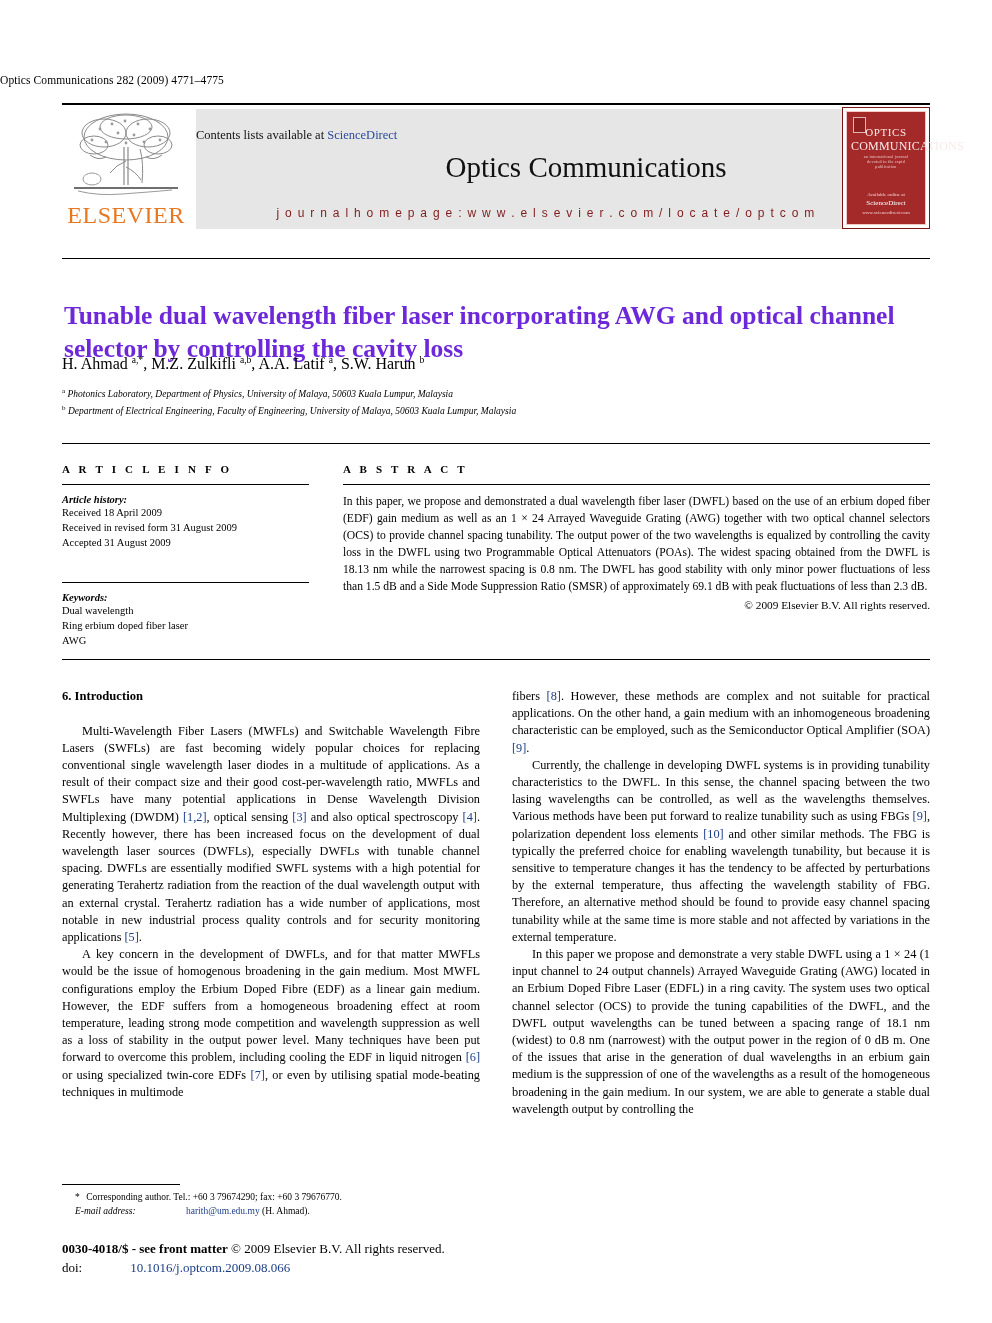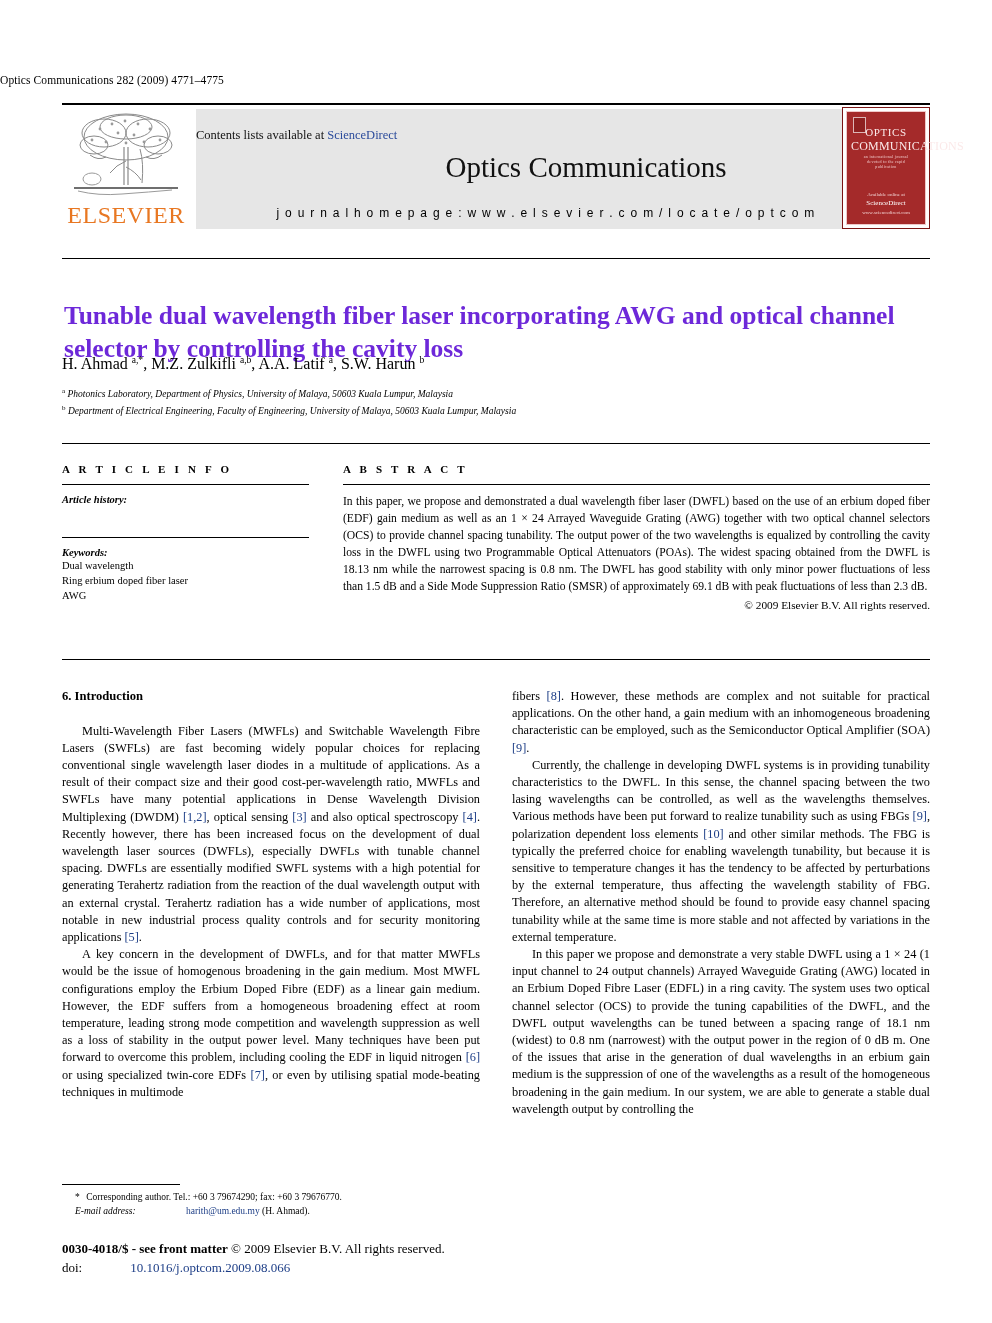--- a/index.html
+++ b/index.html
@@ -104,21 +104,21 @@
   }
   .homepage-line {
     position: absolute;
     bottom: 9px;
     left: 0;
     width: 700px;
     text-align: center;
     font-family: "Liberation Sans", sans-serif;
     font-size: 12px;
     letter-spacing: 1.3px;
-    color: #000000;
+    color: #7f1d1d;
   }
   .cover-thumb {
     position: absolute;
     right: 0;
     top: 4px;
     width: 88px;
     height: 122px;
     background: #ffffff;
     border: 1px solid #7a1515;
     box-sizing: border-box;
@@ -420,20 +420,25 @@
     <div><sup>a</sup> <span>Photonics Laboratory, Department of Physics, University of Malaya, 50603 Kuala Lumpur, Malaysia</span></div>
     <div><sup>b</sup> <span>Department of Electrical Engineering, Faculty of Engineering, University of Malaya, 50603 Kuala Lumpur, Malaysia</span></div>
   </div>
 
   <div class="band-rule-top"></div>
 
   <div class="info-col">
     <div class="sec-head">A R T I C L E   I N F O</div>
     <div class="thin-rule"></div>
     <div class="info-label">Article history:</div>
+    <div class="info-list">
+      <div>Received 18 April 2009</div>
+      <div>Received in revised form 31 August 2009</div>
+      <div>Accepted 31 August 2009</div>
+    </div>
     <div class="info-gap"></div>
     <div class="thin-rule"></div>
     <div class="info-label">Keywords:</div>
     <div class="info-list">
       <div>Dual wavelength</div>
       <div>Ring erbium doped fiber laser</div>
       <div>AWG</div>
     </div>
   </div>
 

